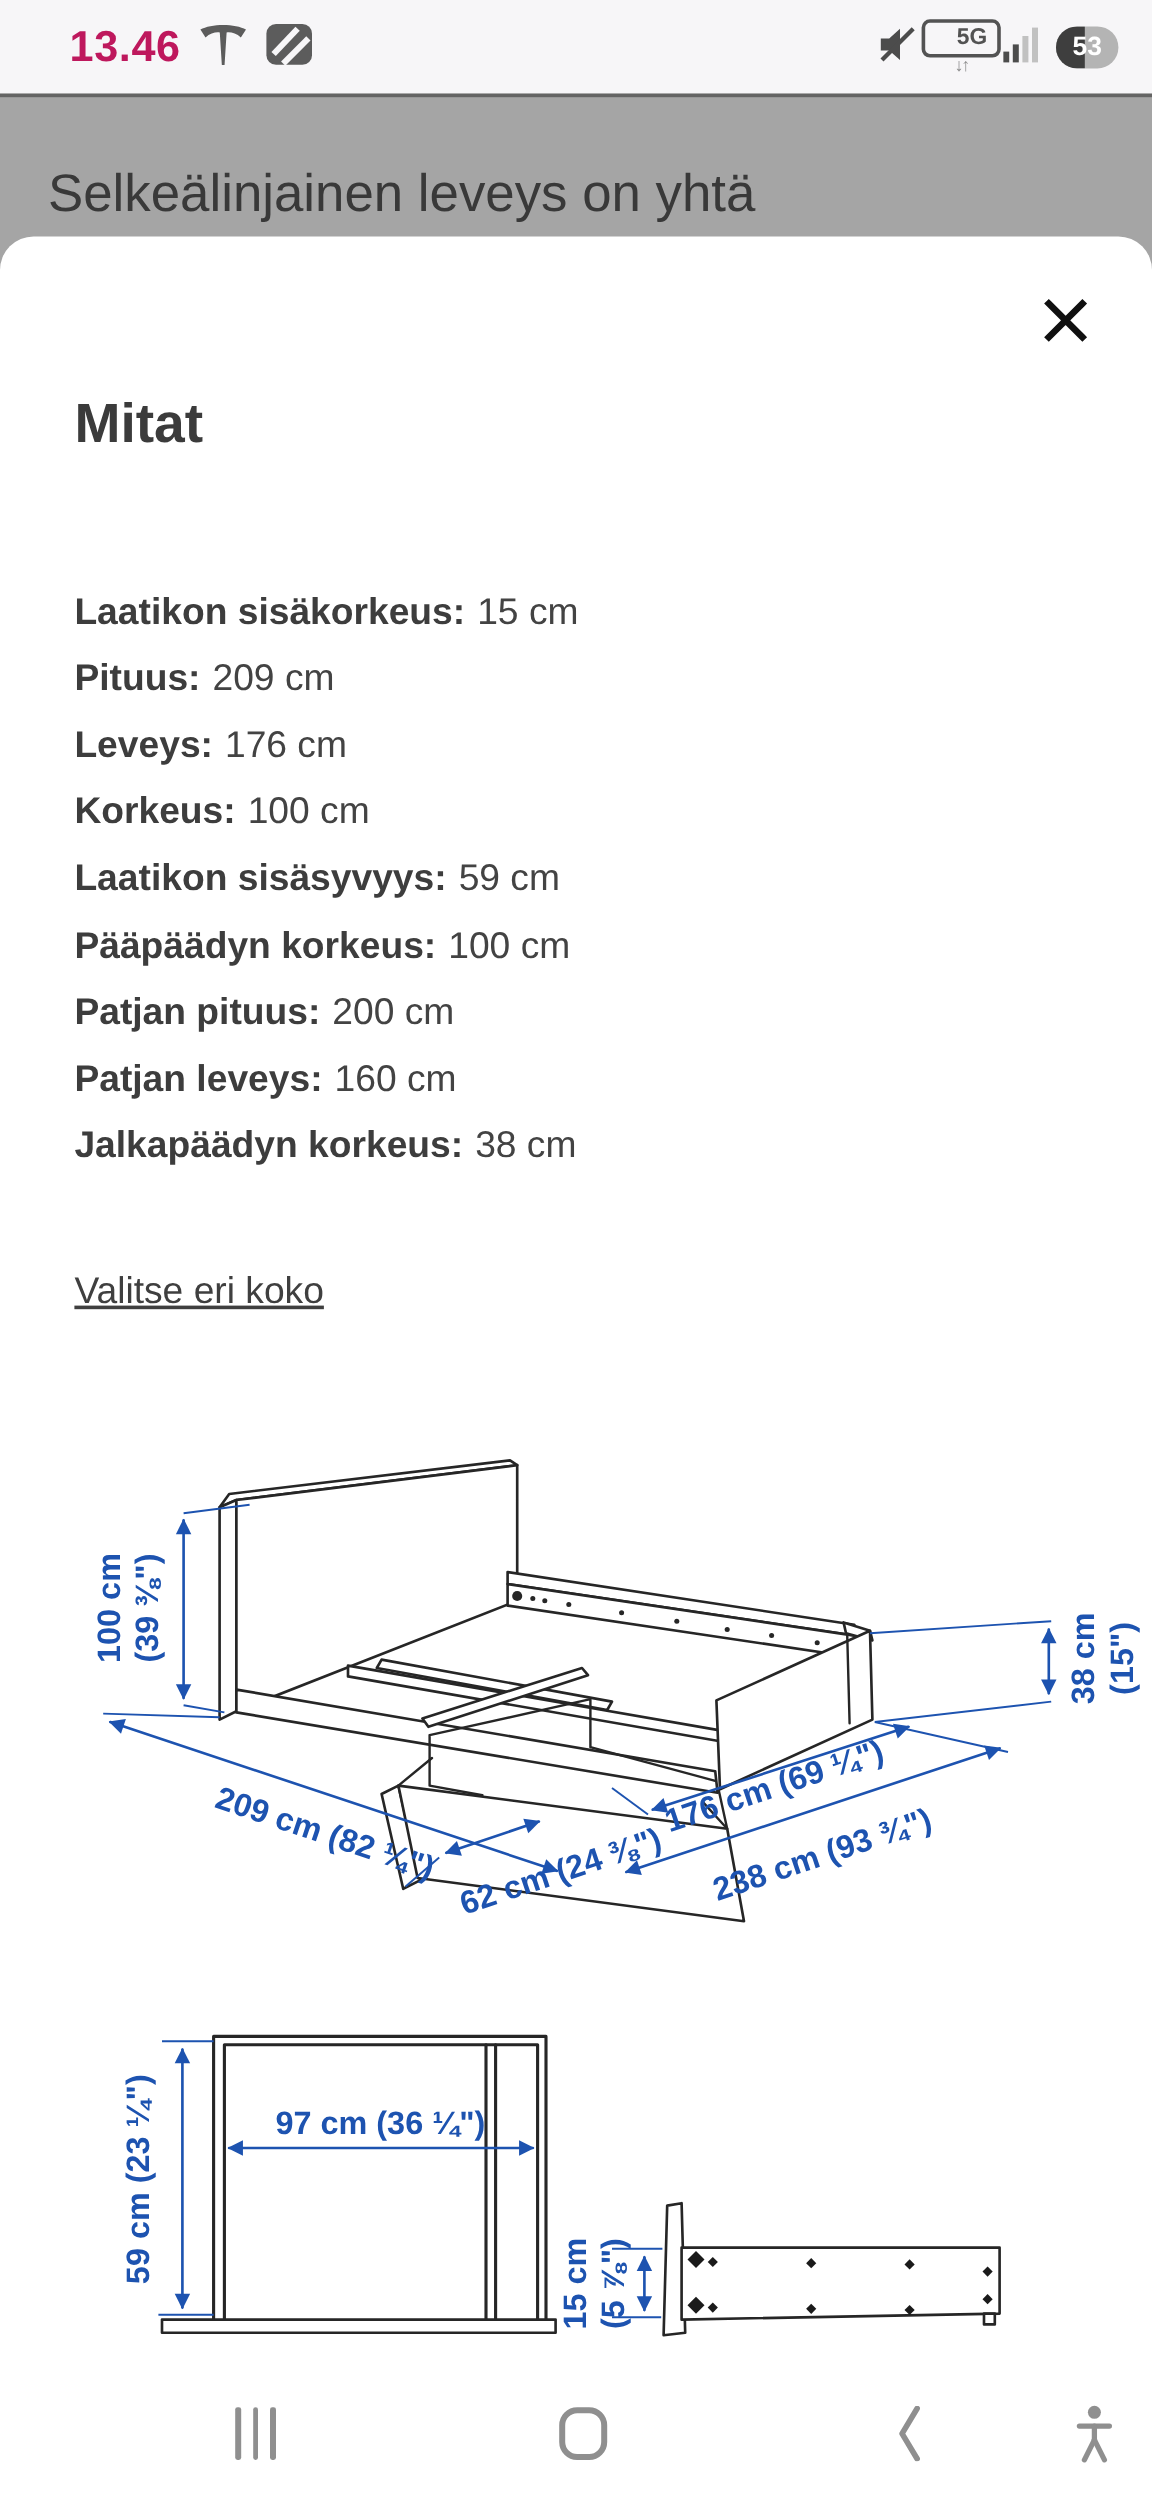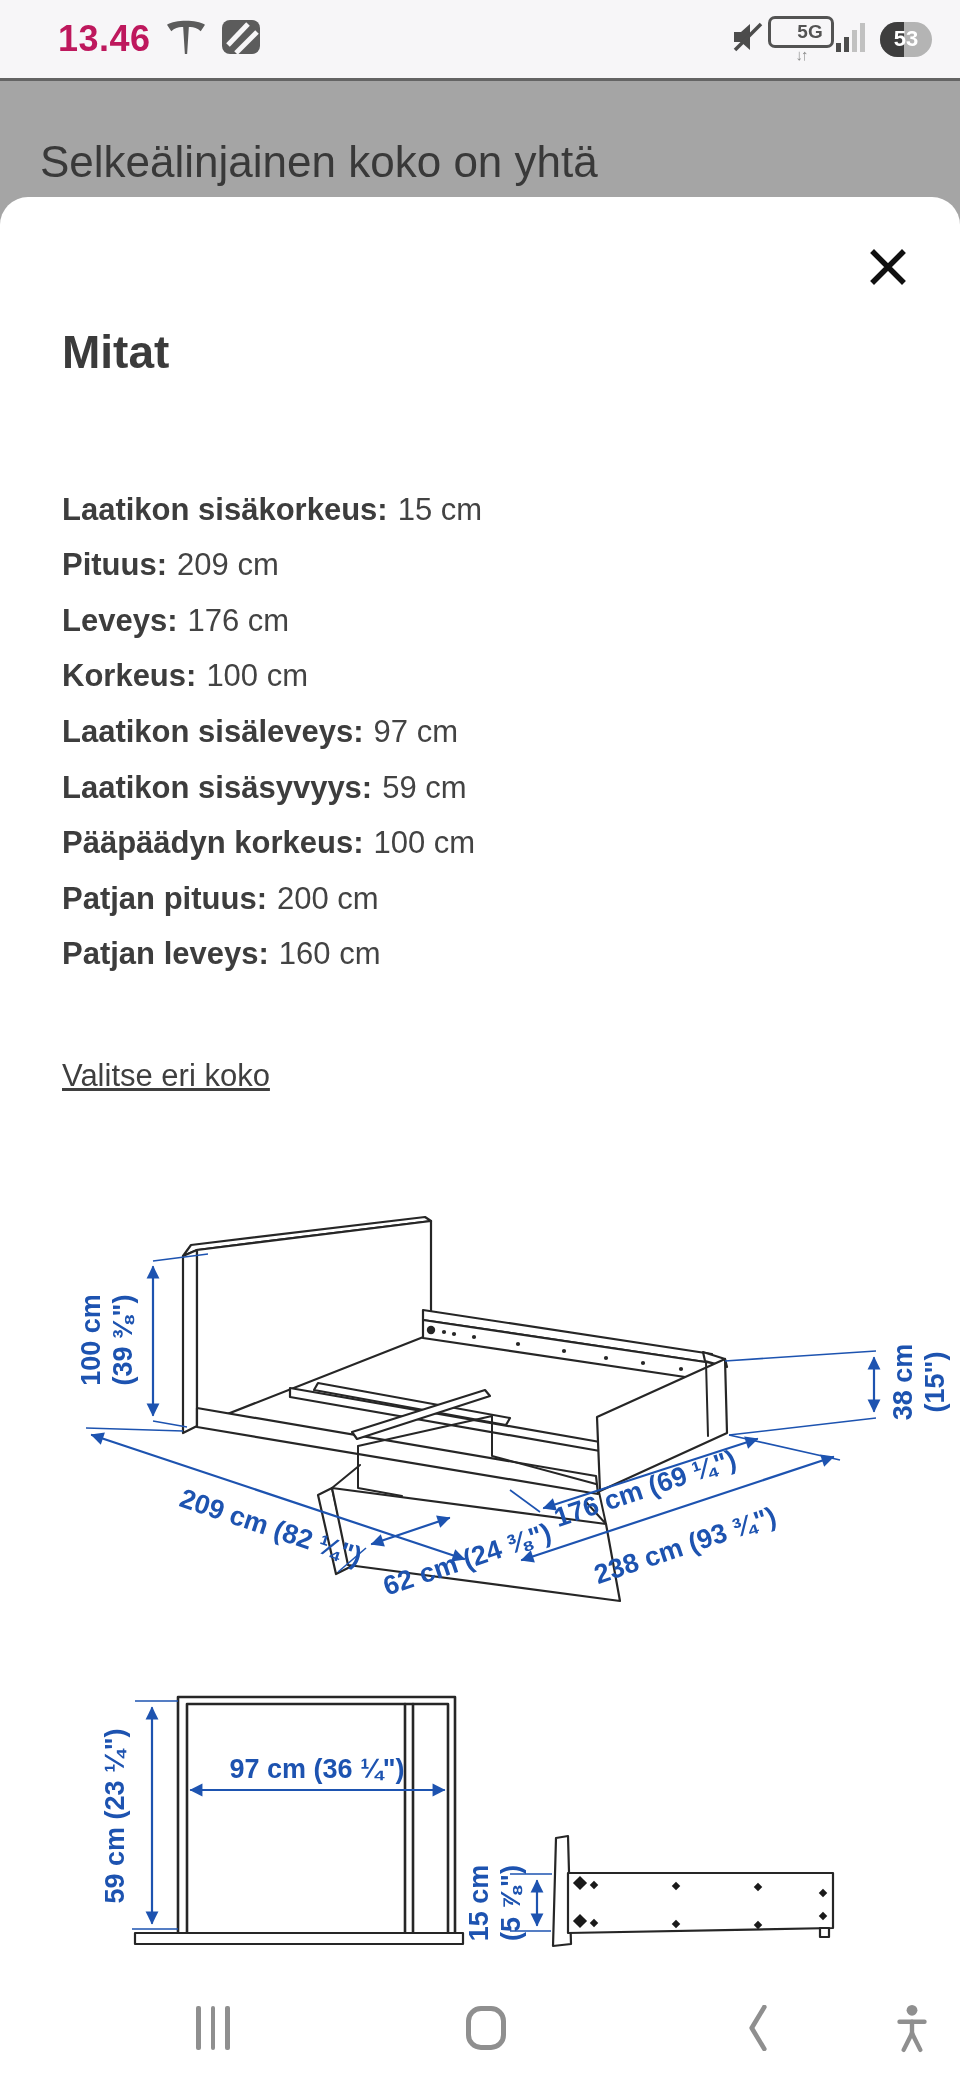--- a/index.html
+++ b/index.html
@@ -83,21 +83,21 @@
       </svg>
     </span>
     <span class="battery">
       <span class="fill"></span>
       <span class="num">53</span>
     </span>
   </div>
 </div>
 
 <div class="scrim">
-  <h2>Selkeälinjainen koko on yhtä</h2>
+  <h2>Selkeälinjainen leveys on yhtä</h2>
 </div>
 
 <div class="sheet">
 
   <button class="close-btn">
     <svg width="40" height="40" viewBox="0 0 40 40">
       <path d="M6,6 L34,34 M34,6 L6,34" stroke="#101010" stroke-width="5.5" stroke-linecap="square"></path>
     </svg>
   </button>
 
@@ -114,38 +114,38 @@
       </div>
     <div class="dim-row">
         <span class="lbl">Leveys:</span>
         <span>176 cm</span>
       </div>
     <div class="dim-row">
         <span class="lbl">Korkeus:</span>
         <span>100 cm</span>
       </div>
     <div class="dim-row">
-        <span class="lbl">Laatikon sisäleveys:</span>
-        <span>97 cm</span>
-      </div>
-    <div class="dim-row">
         <span class="lbl">Laatikon sisäsyvyys:</span>
         <span>59 cm</span>
       </div>
     <div class="dim-row">
         <span class="lbl">Pääpäädyn korkeus:</span>
         <span>100 cm</span>
       </div>
     <div class="dim-row">
         <span class="lbl">Patjan pituus:</span>
         <span>200 cm</span>
       </div>
     <div class="dim-row">
         <span class="lbl">Patjan leveys:</span>
         <span>160 cm</span>
+      </div>
+    <div class="dim-row">
+        <span class="lbl">Jalkapäädyn korkeus:</span>
+        <span>38 cm</span>
       </div>
   </div>
 
   <a class="size-link">Valitse eri koko</a>
 
   <svg class="bed-svg" width="920" height="565" viewBox="0 0 920 565">
     <defs>
       <marker id="ar1" viewBox="0 0 10 10" refX="8.5" refY="5" markerWidth="6.5" markerHeight="6.5" orient="auto-start-reverse">
         <path d="M0.5,0.5 L9.5,5 L0.5,9.5 Z" fill="#1d53b0"></path>
       </marker>

